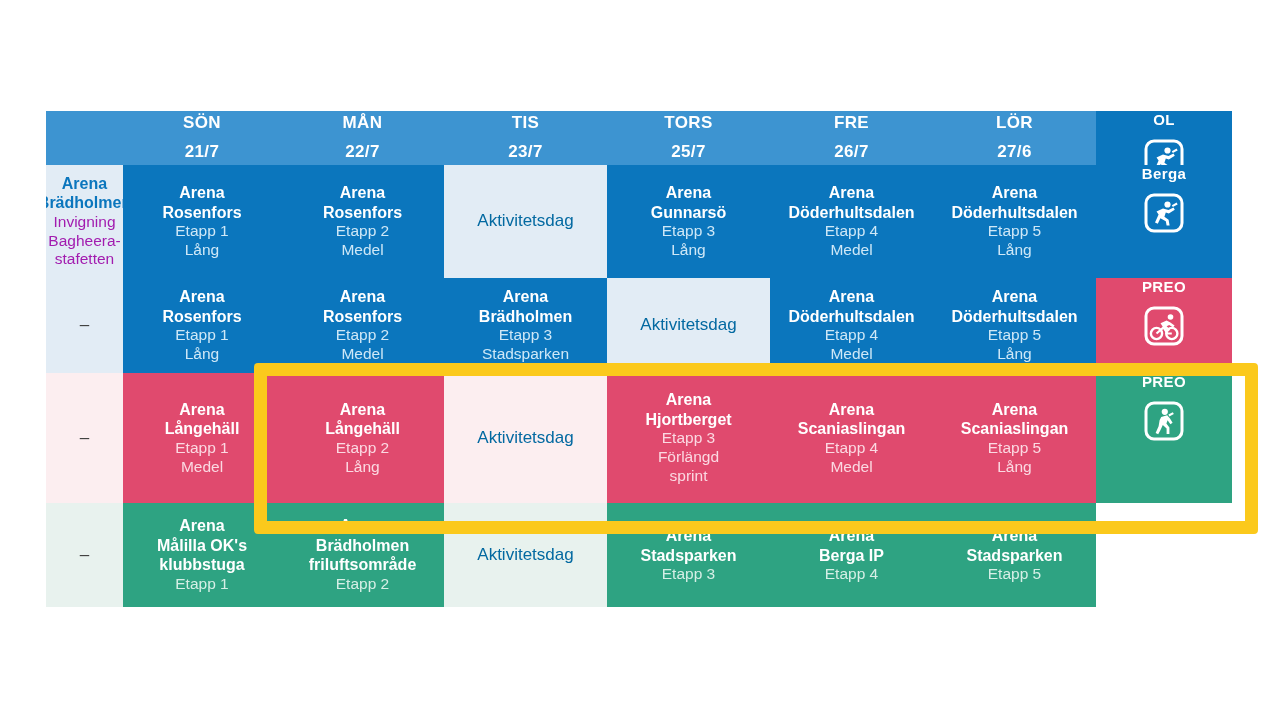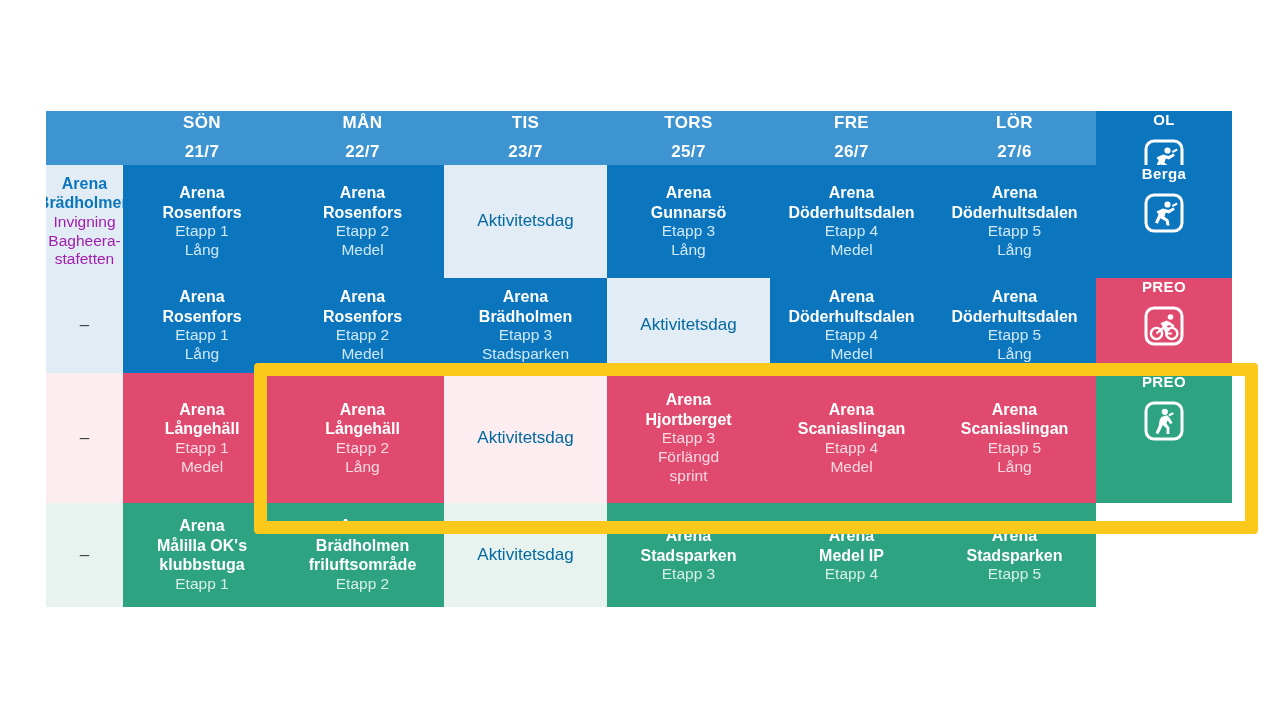--- a/index.html
+++ b/index.html
@@ -284,21 +284,21 @@
       <div class="cell ev c-preo-soft">
         <div class="plain">Aktivitetsdag</div>
       </div>
       <div class="cell ev c-preo">
         <div class="venue">Arena</div>
         <div class="venue">Stadsparken</div>
         <div class="meta">Etapp 3</div>
       </div>
       <div class="cell ev c-preo">
         <div class="venue">Arena</div>
-        <div class="venue">Medel IP</div>
+        <div class="venue">Berga IP</div>
         <div class="meta">Etapp 4</div>
       </div>
       <div class="cell ev c-preo">
         <div class="venue">Arena</div>
         <div class="venue">Stadsparken</div>
         <div class="meta">Etapp 5</div>
       </div>
     </div>
 
   <div class="callout"></div>

